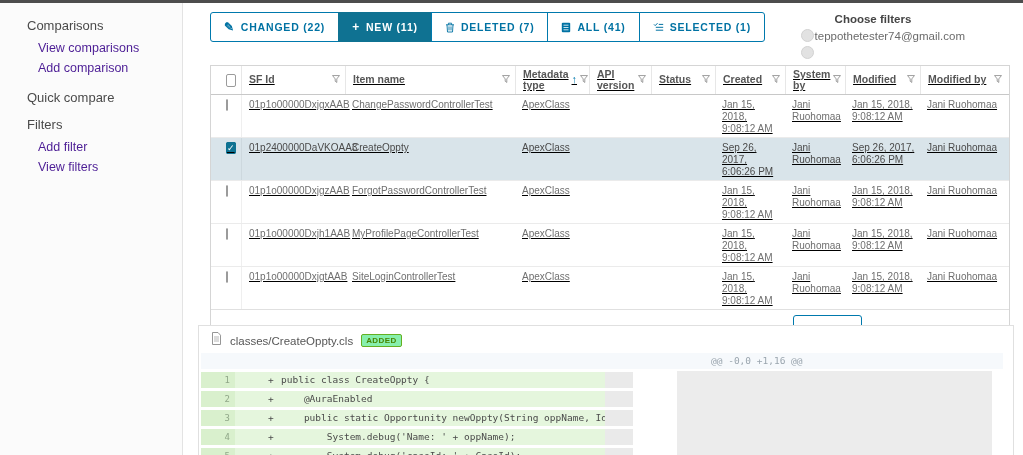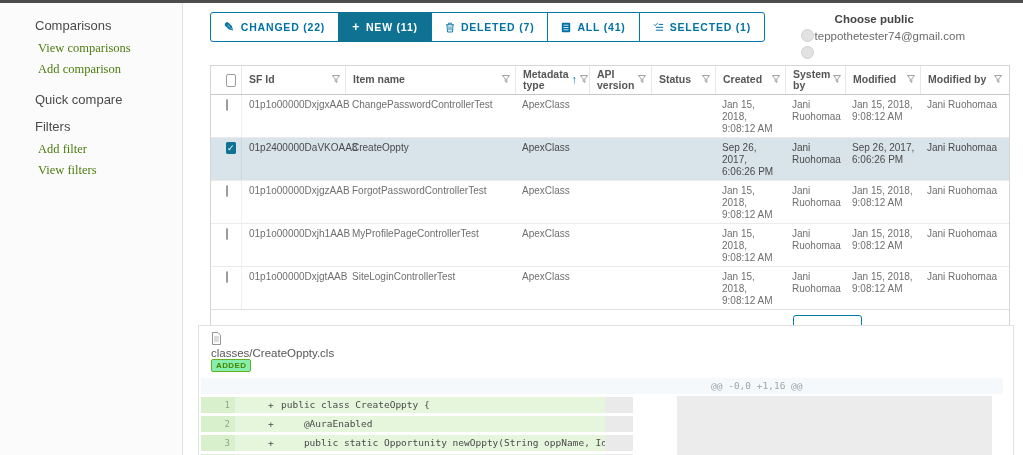--- a/index.html
+++ b/index.html
@@ -3,23 +3,23 @@
 <meta charset="utf-8">
 <style>
   html,body{margin:0;padding:0;background:#e9e9e9;}
   .screen{position:relative;width:1023px;height:455px;background:#ffffff;overflow:hidden;
           font-family:"Liberation Sans",sans-serif;-webkit-font-smoothing:antialiased;}
   .topbar{position:absolute;top:0;left:0;right:0;height:3px;background:#4d4d4d;}
 
   
   .sidebar{position:absolute;top:3px;left:0;width:183px;bottom:0;background:#fbfbfb;
            border-right:1px solid #e3e3e3;box-sizing:border-box;padding:13px 0 0 27px;}
-  .side-title{font-size:13px;color:#4a4a4a;font-weight:500;margin:12px 8px 5px;}
+  .side-title{font-size:13px;color:#4a4a4a;font-weight:500;margin:12px 0 5px;}
   .side-title.first{margin-top:2px;}
-  .side-item{font-size:12.5px;color:#4d7c0f;padding:3px 0 3px 11px;cursor:pointer;font-family:Liberation Serif, serif;}
+  .side-item{font-size:12.5px;color:#4c1d95;padding:3px 0 3px 11px;cursor:pointer;}
 
   
   .main{position:absolute;left:184px;top:3px;right:0;bottom:0;background:#fff;}
 
   .toolbar-row{position:absolute;top:9px;left:26px;right:20px;display:flex;}
   .btn-group{display:flex;height:30px;}
   .tbtn{display:flex;align-items:center;gap:6px;padding:0 13px;border:1px solid #0079ad;
         color:#0072a3;font-size:10.5px;font-weight:bold;letter-spacing:.8px;background:#fff;
         margin-left:-1px;cursor:pointer;white-space:nowrap;}
   .tbtn:first-child{border-radius:3px 0 0 3px;margin-left:0;}
@@ -27,21 +27,21 @@
   .tbtn.active{background:#0f7292;border-color:#0f7292;color:#fff;}
   .tbtn .bicon{font-size:12px;line-height:10px;}
   .tbtn svg{display:block;}
 
   .choose-target{margin-left:auto;margin-right:38px;padding-top:1px;}
   .ct-title{font-size:11.5px;font-weight:bold;color:#454545;margin:0 0 4px 34px;}
   .ct-option{display:flex;align-items:center;gap:1px;margin:4px 0;font-size:11.5px;color:#6b6b6b;cursor:pointer;}
   .radio{width:13px;height:13px;border-radius:50%;background:#e2e2e2;border:1px solid #d2d2d2;box-sizing:border-box;flex:0 0 auto;}
 
   
-  .table-card{position:absolute;top:62px;left:26px;width:800px;background:#fff;border:1px solid #d5d5d5;box-sizing:border-box;}
+  .table-card{position:absolute;top:62px;left:26px;width:800px;background:#fff;border:1px solid #d5d5d5;box-sizing:border-box;text-decoration:underline;}
   .grid-cols{display:grid;grid-template-columns:30px 104px 170px 74px 62px 64px 70px 60px 75px 87px;}
   .thead{border-bottom:1px solid #c8c8c8;min-height:28px;}
   .th{display:flex;align-items:center;gap:3px;padding:2px 5px 2px 7px;font-size:10.5px;font-weight:bold;
       color:#565656;border-left:1px solid #e7e7e7;line-height:11.5px;cursor:pointer;}
   .th.nocb{border-left:none;}
   .funnel{margin-left:auto;color:#7a7a7a;flex:0 0 auto;cursor:pointer;}
   .sortarrow{color:#0079ad;font-weight:bold;font-size:11px;flex:0 0 auto;}
   .trow{min-height:28px;border-bottom:1px solid #ebebeb;cursor:pointer;}
   .trow.selected{background:#d9e4ea;}
   .trow.selected .td{color:#4a4a4a;}
@@ -71,21 +71,21 @@
   .pg-total{color:#565656;}
 
   .next-row{position:absolute;top:312px;left:26px;width:652px;text-align:right;}
   .next-btn{border:1px solid #0079ad;border-radius:3px;background:#fff;color:#0072a3;
             font-size:10.5px;font-weight:bold;letter-spacing:1.2px;padding:7px 17px;cursor:pointer;
             font-family:"Liberation Sans",sans-serif;}
 
   
   .diff-card{position:absolute;top:322px;left:14px;width:816px;height:200px;background:#fff;
              border:1px solid #e0e0e0;box-sizing:border-box;}
-  .diff-header{display:flex;align-items:flex-start;padding:6px 12px 5px;font-size:11.5px;color:#565656;flex-direction:column;}
+  .diff-header{display:flex;align-items:flex-end;gap:8px;padding:6px 12px 5px;font-size:11.5px;color:#565656;}
   .badge-added{border:1px solid #64b021;color:#478500;background:#86efac;font-size:8px;font-weight:bold;
                padding:1px 4px;border-radius:2px;letter-spacing:.4px;}
   .diff-body{position:relative;padding:1px 10px 0 2px;font-family:"DejaVu Sans Mono",monospace;}
   .hunk{height:16px;background:#f6f9fc;margin-bottom:3px;font-size:9.5px;color:#9aa5ae;
         line-height:16px;padding-left:510px;white-space:pre;box-sizing:border-box;}
   .drow{display:flex;height:16px;margin-bottom:3px;}
   .g1{width:14px;background:#d9f0cd;flex:0 0 auto;}
   .g2{width:20px;background:#d9f0cd;font-size:9px;color:#90a788;text-align:right;
       padding-right:5px;line-height:17px;box-sizing:border-box;flex:0 0 auto;}
   .dcode{width:370px;background:#e5f6dd;font-size:9.5px;color:#4a4a4a;line-height:16px;
@@ -143,21 +143,21 @@
           <span>
               <svg width="11" height="10" viewBox="0 0 11 10">
                 <path d="M1 2.4l1.2 1.2L4.5 1.2M5.8 2.4h4.4M2.8 5.3h7.4M2.8 8.2h7.4" stroke="currentColor" fill="none" stroke-width="1"></path>
               </svg>
             </span>
           <span>SELECTED (1)</span>
         </button>
       </div>
 
       <div class="choose-target">
-        <div class="ct-title">Choose public</div>
+        <div class="ct-title">Choose filters</div>
         <div class="ct-option">
           <span class="radio"></span>
           <span>teppothetester74@gmail.com</span>
         </div>
         <div class="ct-option">
           <span class="radio"></span>
         </div>
       </div>
     </div>
 

